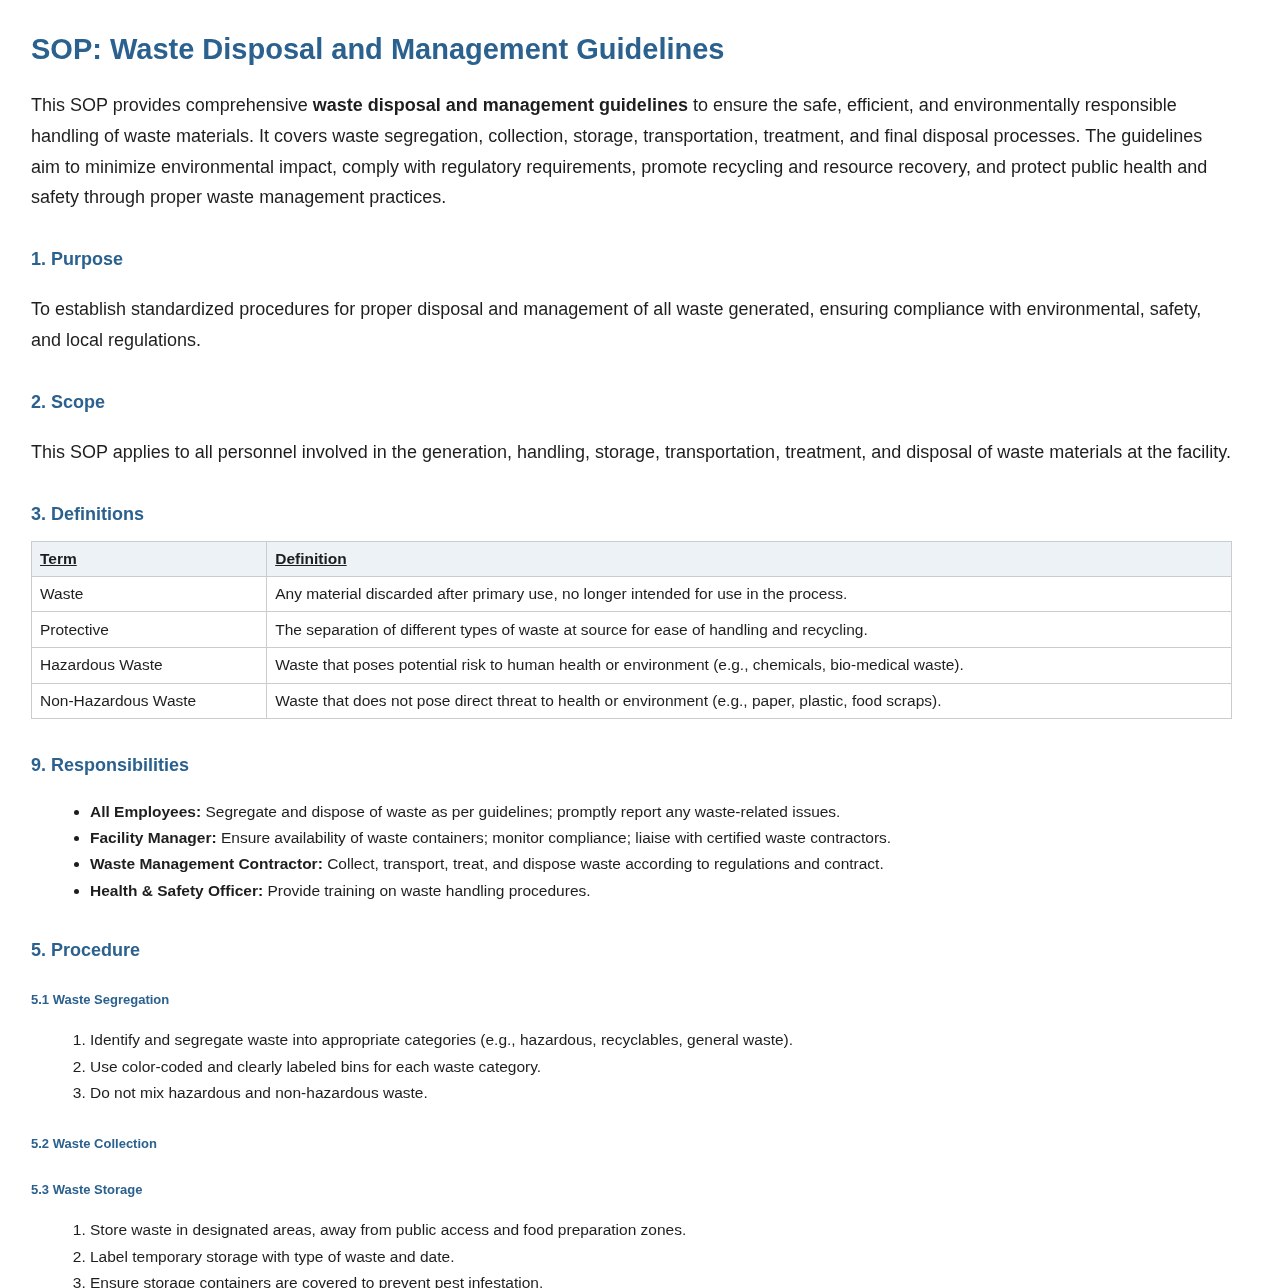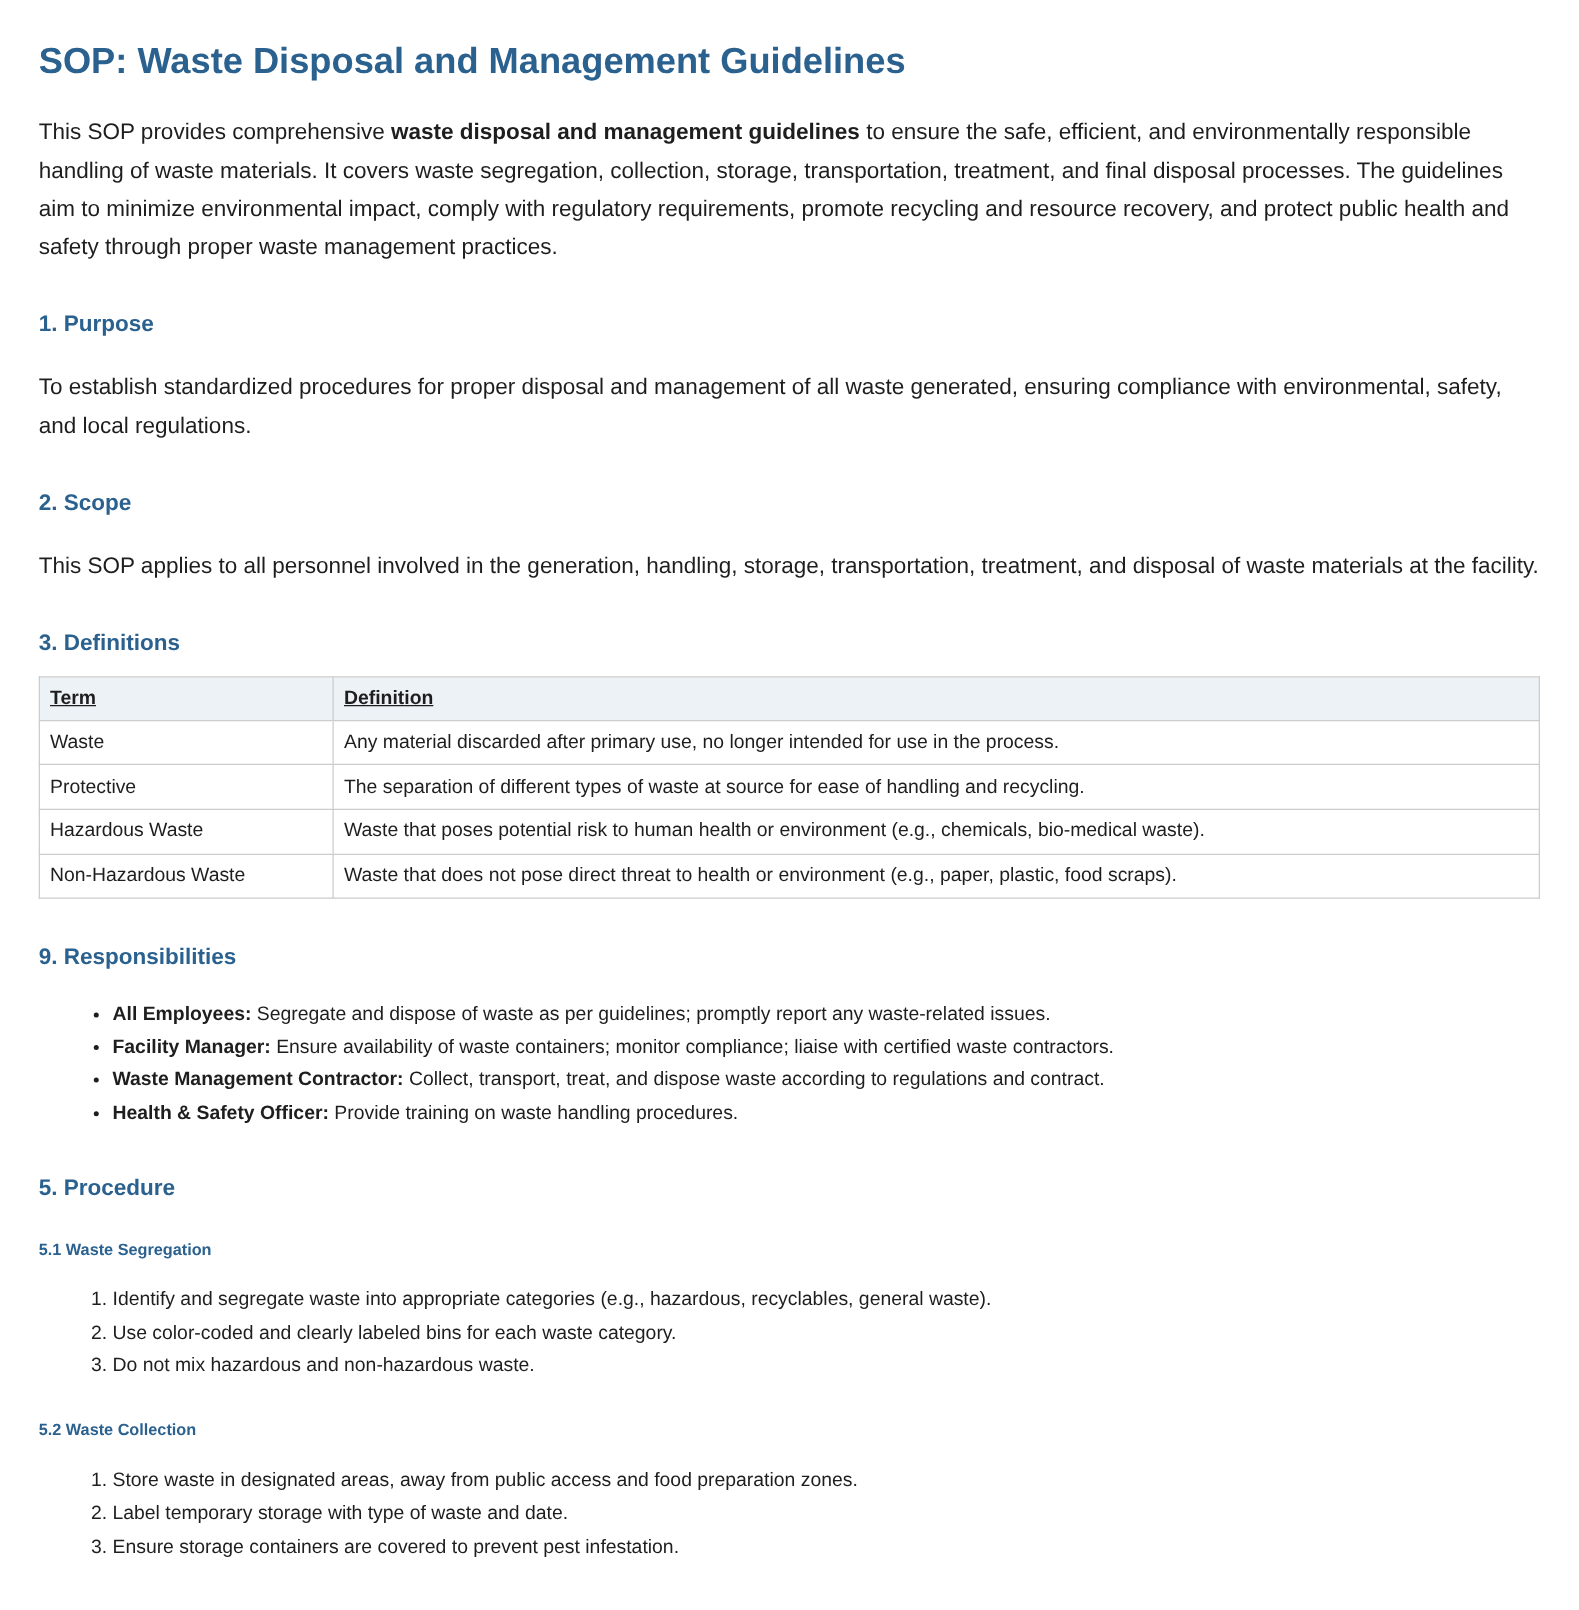--- a/index.html
+++ b/index.html
@@ -133,19 +133,20 @@
 
   <h3>5.1 Waste Segregation</h3>
   <ol>
     <li>Identify and segregate waste into appropriate categories (e.g., hazardous, recyclables, general waste).</li>
     <li>Use color-coded and clearly labeled bins for each waste category.</li>
     <li>Do not mix hazardous and non-hazardous waste.</li>
   </ol>
 
   <h3>5.2 Waste Collection</h3>
 
+  <h3>5.3 Waste Storage</h3>
   <ol>
     <li>Store waste in designated areas, away from public access and food preparation zones.</li>
     <li>Label temporary storage with type of waste and date.</li>
     <li>Ensure storage containers are covered to prevent pest infestation.</li>
   </ol>
 
 </div>
 
 </body></html>

